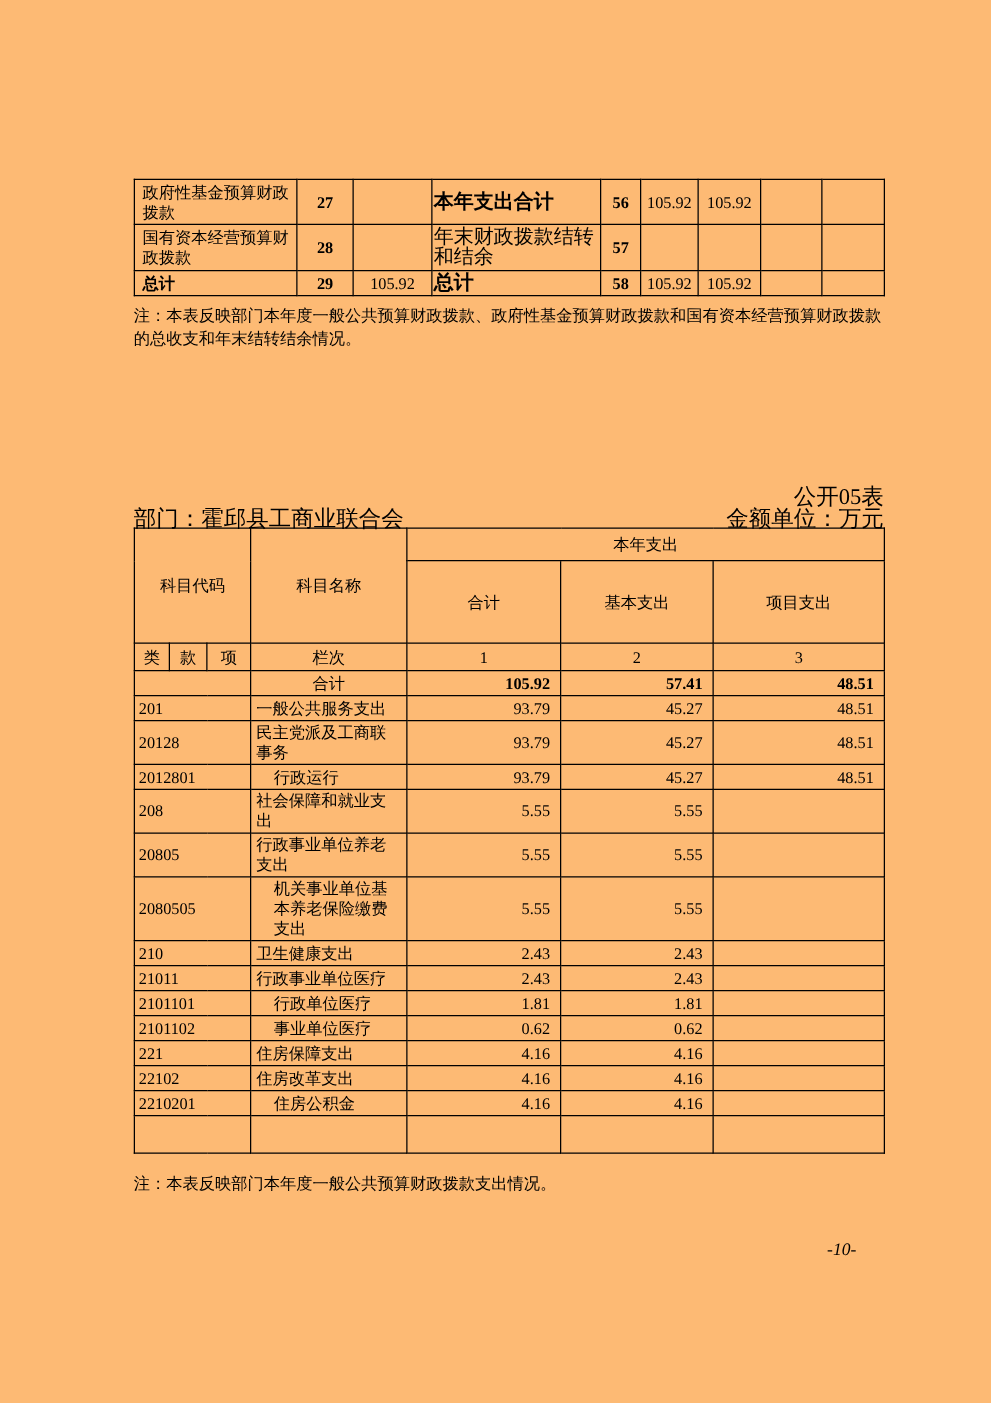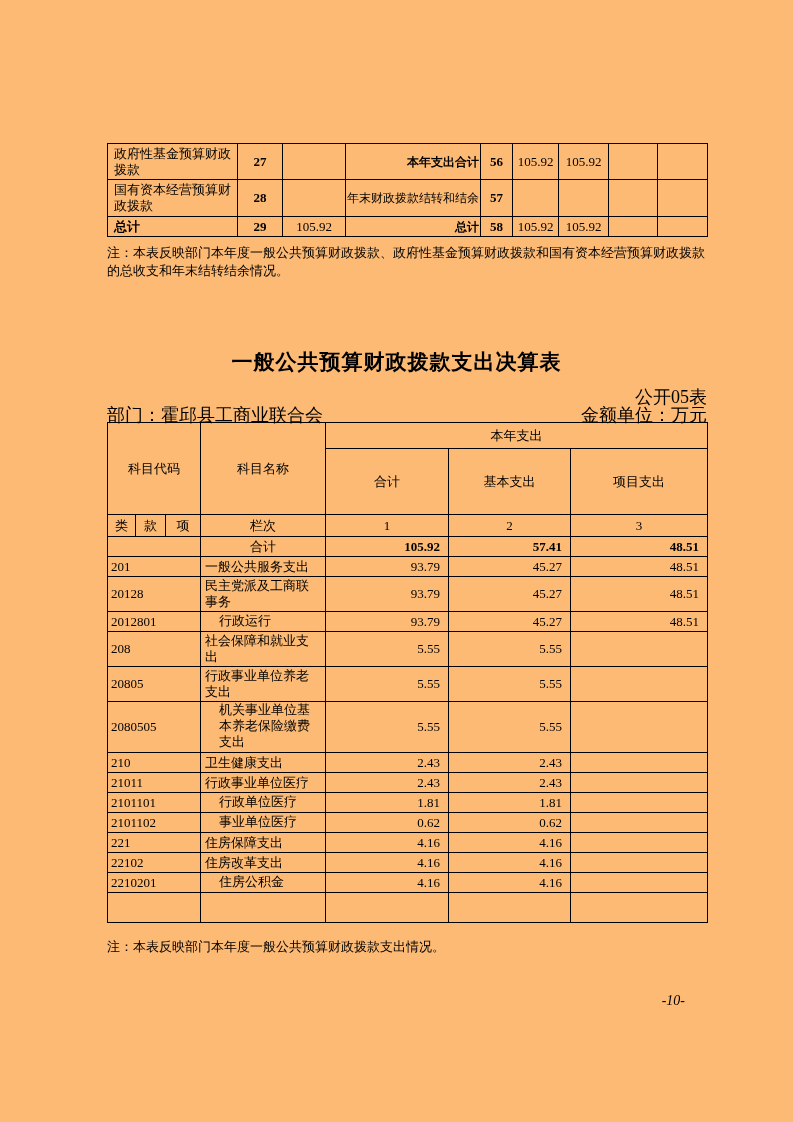--- a/index.html
+++ b/index.html
@@ -6,23 +6,23 @@
   .page{position:relative;width:793px;height:1122px;background:#fdba74;overflow:hidden;
         font-family:"Liberation Serif","DejaVu Serif",serif;color:#000;}
   table{border-collapse:collapse;table-layout:fixed;}
   td{border:1px solid #000;font-size:13px;line-height:16px;vertical-align:middle;
      overflow:hidden;word-break:break-all;padding:1px 2px;}
   .bold{font-weight:bold;}
   .center{text-align:center;}
   .num{text-align:right;padding-right:8px;}
   .code{text-align:left;padding-left:3px;}
   .name{text-align:left;padding:1px 4px;}
-  .name.indent{padding-left:18px;font-family:Liberation Mono, monospace;}
+  .name.indent{padding-left:18px;}
   .t-name-l{text-align:left;padding:1px 6px;}
-  .t-name-r{text-align:right;font-size:12px;padding:1px 1px;}
+  .t-name-r{text-align:left;font-size:16px;padding:1px 1px;}
   .t-line{text-align:center;font-weight:bold;}
   .t-amt{text-align:center;}
   .tr36{height:36px;}
   .tr37{height:37px;}
   .h20{height:20px;}
   .hrow-a{height:26px;}
   .hrow-b{height:66px;}
   .hrow-c{height:22px;}
   .empty-row{height:30px;}
   .top-table{position:absolute;left:107px;top:143px;width:600px;}
@@ -85,21 +85,20 @@
         <td class="t-amt">105.92</td>
         <td class="t-amt">105.92</td>
         <td class="t-amt"></td>
         <td class="t-amt"></td>
       </tr>
     </tbody>
   </table>
 
   <div class="top-note">注：本表反映部门本年度一般公共预算财政拨款、政府性基金预算财政拨款和国有资本经营预算财政拨款的总收支和年末结转结余情况。</div>
 
-  <div class="doc-title">一般公共预算财政拨款支出决算表</div>
   <div class="table-code">公开05表</div>
 
   <div class="meta-row">
     <span>部门：霍邱县工商业联合会</span>
     <span>金额单位：万元</span>
   </div>
 
   <table class="main-table">
     <colgroup>
       <col style="width:28px">

